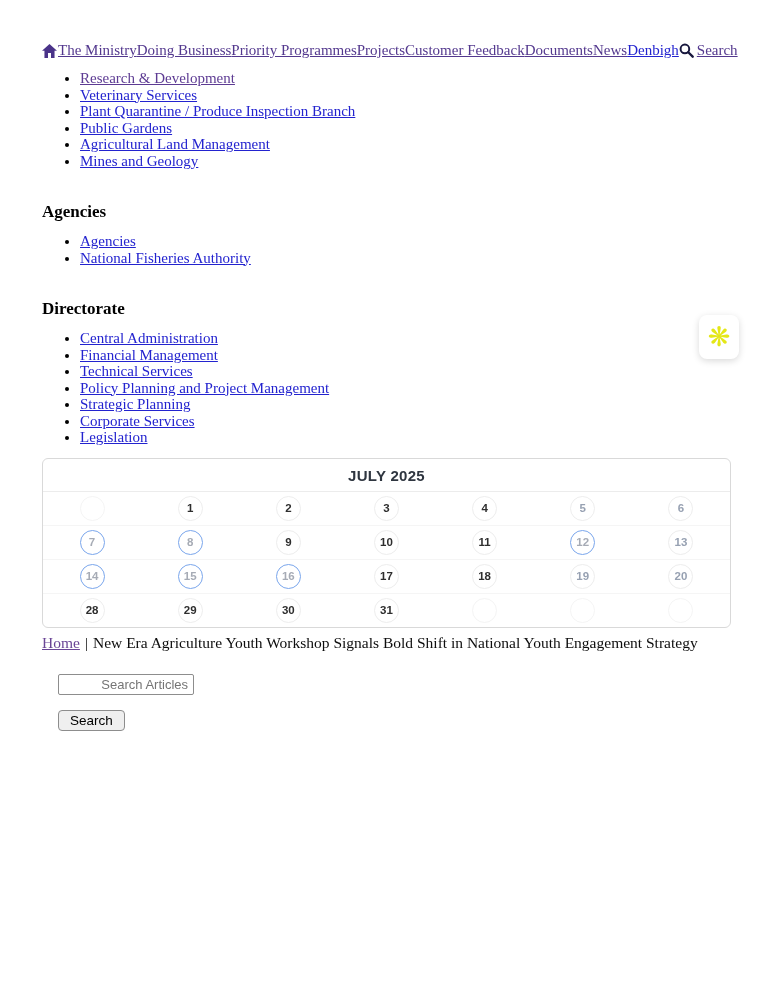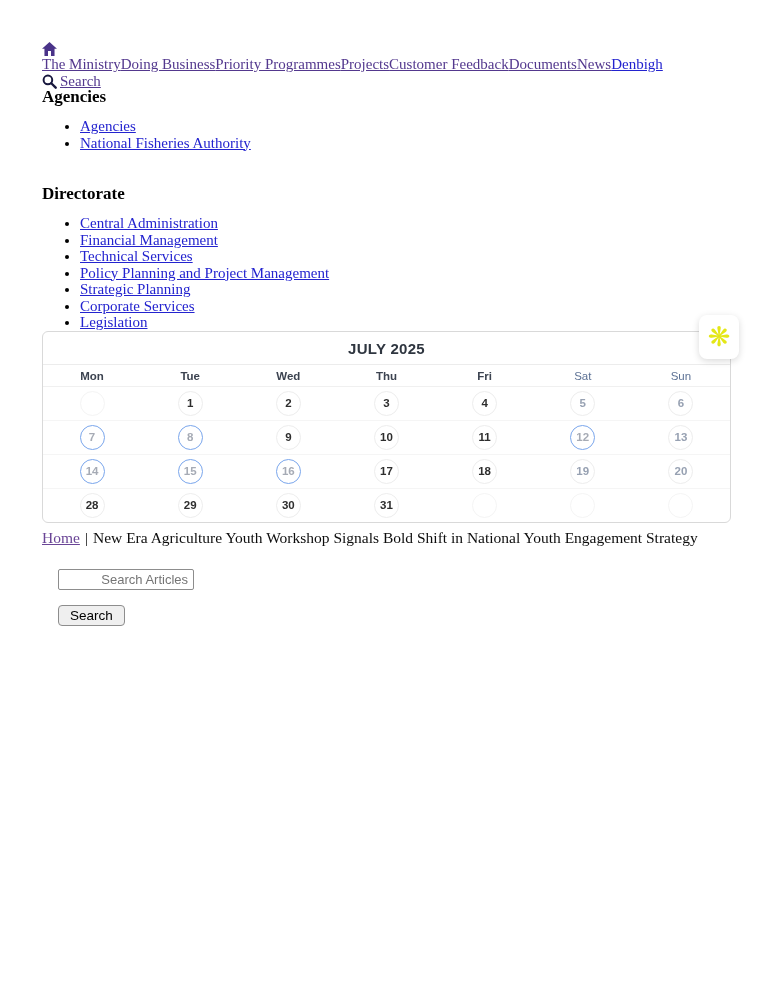--- a/index.html
+++ b/index.html
@@ -1,38 +1,38 @@
 <!DOCTYPE html>
 <html><head>
 <meta charset="utf-8">
 <style>
   html,body{margin:0;padding:0;background:#fff;}
   body{width:773px;height:1000px;position:relative;overflow:hidden;
        font-family:"Liberation Serif",serif;color:#000;}
   .page{padding:42px 42px 0 42px;}
 
   
-  nav{display:flex;white-space:nowrap;font-size:15px;height:17px;flex-direction:column;}
+  nav{display:flex;white-space:nowrap;font-size:15px;height:17px;}
   nav a{text-decoration:underline;cursor:pointer;}
   .home-ico{display:inline-flex;align-items:center;margin-right:1px;cursor:pointer;}
   #nav-links a{color:#2323cf;}
   #nav-links a.visited{color:#53388e;}
   .nav-search{color:#53388e;display:inline-flex;align-items:center;}
   .nav-search svg{margin-right:3px;}
 
   
   .section-title{font-size:17px;font-weight:bold;margin:33px 0 0 0;color:#000;}
   #sections .section-title:first-child{margin-top:28px;}
   #sections ul{margin:11px 0 0 0;padding-left:38px;}
   #sections li{font-size:15px;line-height:16.5px;}
   #sections li a{text-decoration:underline;cursor:pointer;color:#2323cf;}
   #sections li a.visited{color:#5d3b93;}
 
   
-  .calendar{margin-top:0;border:1px solid #d9d9d9;border-radius:6px;background:#fff;
+  .calendar{margin-top:12px;border:1px solid #d9d9d9;border-radius:6px;background:#fff;
             font-family:"Liberation Sans",sans-serif;overflow:hidden;}
   .cal-title{text-align:center;padding:8px 0 7px 0;font-size:15px;font-weight:600;
              color:#2f3640;border-bottom:1px solid #ececec;letter-spacing:.3px;}
   .cal-head{display:flex;padding:5px 0 4px 0;border-bottom:1px solid #f0f0f0;}
   .day-h{flex:1;text-align:center;font-size:11.5px;font-weight:600;color:#3c4350;}
   .day-h.wk{color:#5d7295;font-weight:500;}
   .cal-row{display:flex;padding:4px 0;}
   .cal-row + .cal-row{border-top:1px solid #f5f5f5;}
   .cal-cell{flex:1;display:flex;justify-content:center;}
   .day{width:25px;height:25px;border-radius:50%;border:1px solid #ededed;box-sizing:border-box;
@@ -78,48 +78,47 @@
     <a class="nav-search">
       <svg width="15" height="15" viewBox="0 0 16 16" aria-hidden="true">
         <circle cx="6.3" cy="6.3" r="4.6" fill="none" stroke="#17173d" stroke-width="2.1"></circle>
         <line x1="9.9" y1="9.9" x2="14.6" y2="14.6" stroke="#17173d" stroke-width="2.5" stroke-linecap="round"></line>
       </svg>
       <span>Search</span>
     </a>
   </nav>
 
   <div id="sections">
+      <ul>
+        <li><a class="visited">Research &amp; Development</a></li>
+        <li><a>Veterinary Services</a></li>
+        <li><a>Plant Quarantine / Produce Inspection Branch</a></li>
+        <li><a>Public Gardens</a></li>
+        <li><a>Agricultural Land Management</a></li>
+        <li><a>Mines and Geology</a></li>
+      </ul>
       <div class="section-title">Agencies</div>
       <ul>
         <li><a>Agencies</a></li>
         <li><a>National Fisheries Authority</a></li>
       </ul>
       <div class="section-title">Directorate</div>
       <ul>
         <li><a>Central Administration</a></li>
         <li><a>Financial Management</a></li>
         <li><a>Technical Services</a></li>
         <li><a>Policy Planning and Project Management</a></li>
         <li><a>Strategic Planning</a></li>
         <li><a>Corporate Services</a></li>
         <li><a>Legislation</a></li>
       </ul>
     </div>
 
   <div class="calendar">
     <div class="cal-title">JULY 2025</div>
-    <div class="cal-head" id="cal-head">
-        <span class="day-h">Mon</span>
-        <span class="day-h">Tue</span>
-        <span class="day-h">Wed</span>
-        <span class="day-h">Thu</span>
-        <span class="day-h">Fri</span>
-        <span class="day-h wk">Sat</span>
-        <span class="day-h wk">Sun</span>
-      </div>
     <div id="cal-body">
         <div class="cal-row">
           <div class="cal-cell">
             <span class="day empty"></span>
           </div>
           <div class="cal-cell">
             <span class="day">1</span>
           </div>
           <div class="cal-cell">
             <span class="day">2</span>

